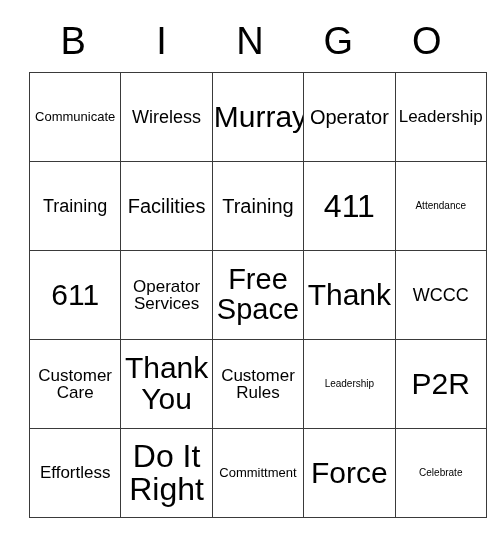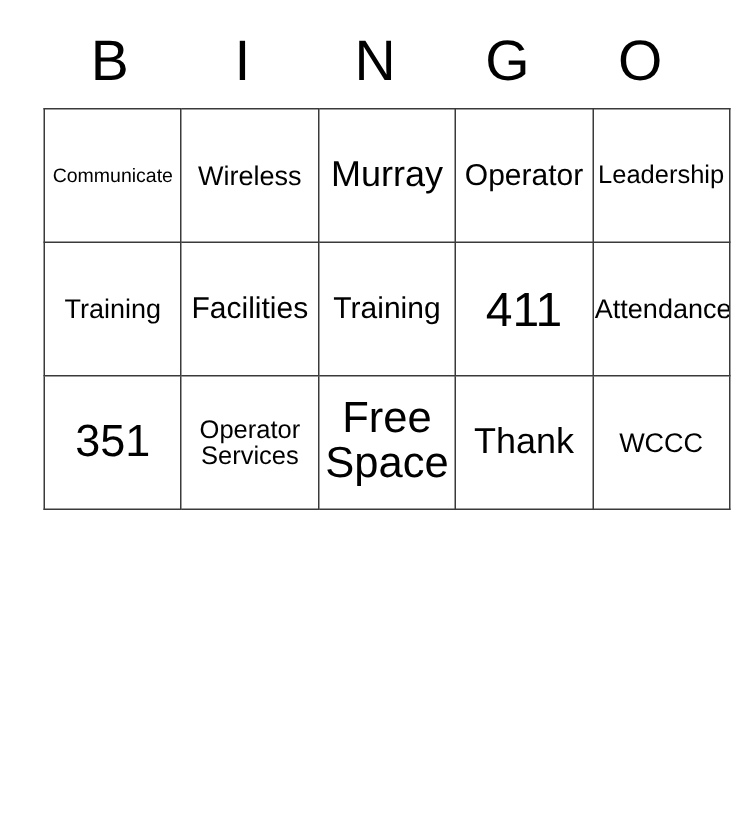--- a/index.html
+++ b/index.html
@@ -56,25 +56,25 @@
   .cell-text {
     display: block;
     width: 100%;
     line-height: 1.02;
     white-space: pre-line;
     word-break: keep-all;
   }
 
   
   .fs-xs   { font-size: 13px; }
-  .fs-sm   { font-size: 18px; }
+  .fs-sm   { font-size: 10px; }
   .fs-md   { font-size: 17px; }
   .fs-lg   { font-size: 20px; }
   .fs-xl   { font-size: 18px; }
-  .fs-2xl  { font-size: 24px; }
+  .fs-2xl  { font-size: 30px; }
   .fs-3xl  { font-size: 29px; }
   .fs-4xl  { font-size: 30px; }
   .fs-5xl  { font-size: 32px; }
 </style>
 </head>
 <body>
 
 <div id="card">
 
   <div id="header-row">
@@ -116,33 +116,71 @@
           </td>
         <td>
             <span class="cell-text fs-5xl">411</span>
           </td>
         <td>
             <span class="cell-text fs-sm">Attendance</span>
           </td>
       </tr>
       <tr>
         <td>
-            <span class="cell-text fs-4xl">351</span>
+            <span class="cell-text fs-4xl">611</span>
           </td>
         <td>
             <span class="cell-text fs-md">Operator
 Services</span>
           </td>
         <td>
             <span class="cell-text fs-3xl">Free
 Space</span>
           </td>
         <td>
             <span class="cell-text fs-2xl">Thank</span>
           </td>
         <td>
             <span class="cell-text fs-xl">WCCC</span>
           </td>
       </tr>
+      <tr>
+        <td>
+            <span class="cell-text fs-md">Customer
+Care</span>
+          </td>
+        <td>
+            <span class="cell-text fs-4xl">Thank
+You</span>
+          </td>
+        <td>
+            <span class="cell-text fs-md">Customer
+Rules</span>
+          </td>
+        <td>
+            <span class="cell-text fs-sm">Leadership</span>
+          </td>
+        <td>
+            <span class="cell-text fs-4xl">P2R</span>
+          </td>
+      </tr>
+      <tr>
+        <td>
+            <span class="cell-text fs-md">Effortless</span>
+          </td>
+        <td>
+            <span class="cell-text fs-5xl">Do It
+Right</span>
+          </td>
+        <td>
+            <span class="cell-text fs-xs">Committment</span>
+          </td>
+        <td>
+            <span class="cell-text fs-2xl">Force</span>
+          </td>
+        <td>
+            <span class="cell-text fs-sm">Celebrate</span>
+          </td>
+      </tr>
     </tbody>
   </table>
 
 </div>
 
 </body></html>

